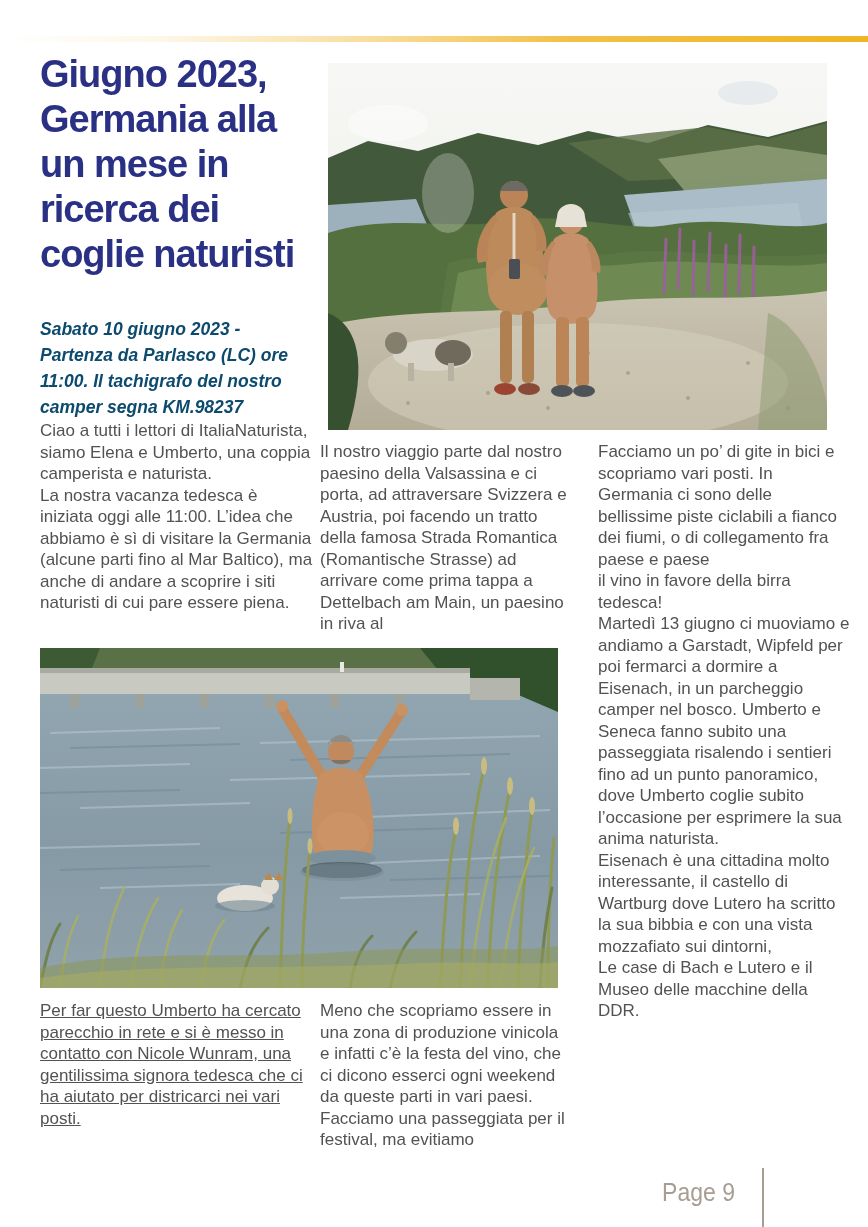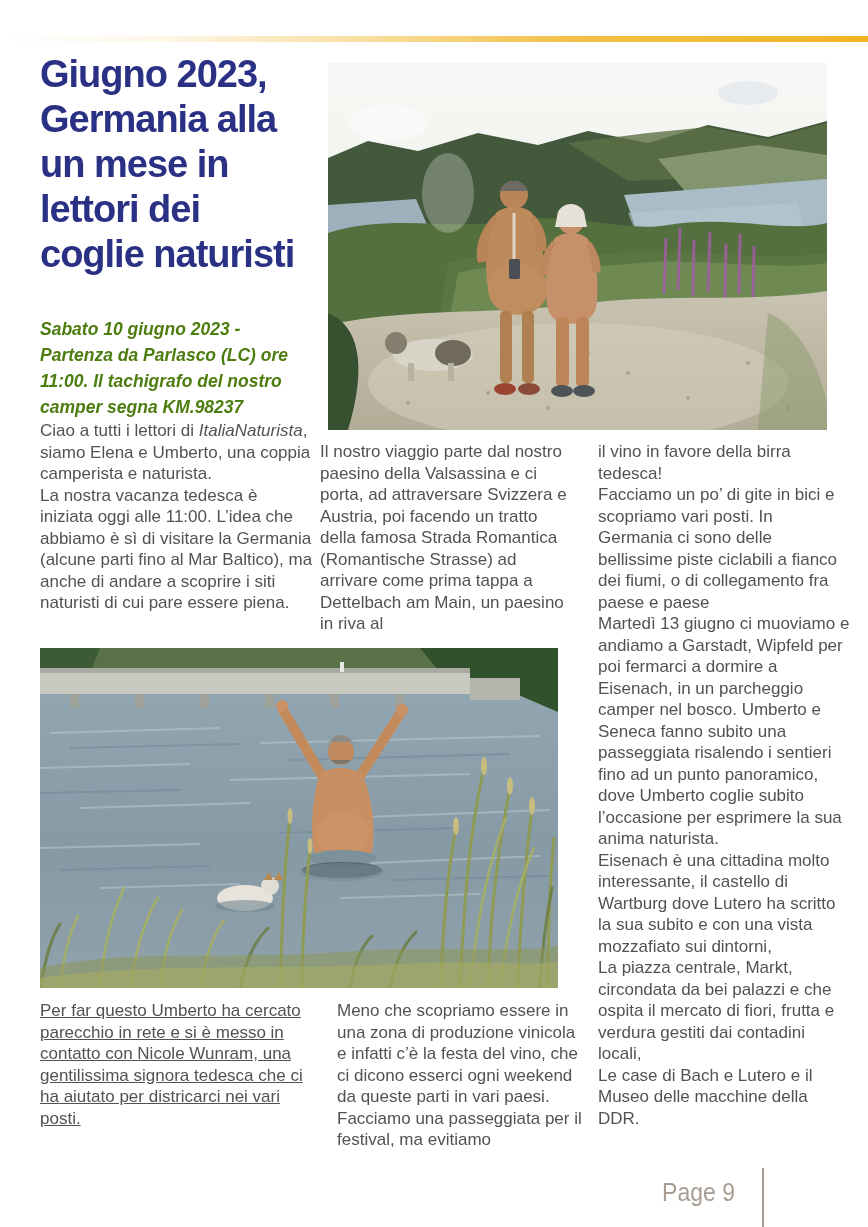--- a/index.html
+++ b/index.html
@@ -18,55 +18,55 @@
   }
   .title{
     position:absolute;left:40px;top:52px;width:280px;
     color:#2a3184;font-weight:bold;font-size:38px;line-height:45px;
     letter-spacing:-1px;
   }
   .title span{display:block;}
   .col{position:absolute;color:#515254;font-size:17px;line-height:21.5px;}
   .col p{margin:0;}
   .lead{
-    color:#4d7c0f;font-weight:bold;font-style:italic;
+    color:#0c4a6e;font-weight:bold;font-style:italic;
     font-size:17.5px;line-height:26px;margin:0 0 2px 0;
   }
   .col-left-intro{left:40px;top:316px;width:274px;}
   .col-mid-top{left:320px;top:441px;width:250px;}
   .col-right{left:598px;top:441px;width:252px;}
   .col-left-bottom{left:40px;top:1000px;width:276px;text-decoration:underline;}
-  .col-mid-bottom{left:320px;top:1000px;width:252px;margin-left:17px;}
+  .col-mid-bottom{left:320px;top:1000px;width:252px;}
   .photo{position:absolute;overflow:hidden;}
   .photo svg{display:block;}
   .photo-top{left:328px;top:63px;width:499px;height:367px;}
   .photo-bottom{left:40px;top:648px;width:518px;height:340px;}
   .footer-page{
     position:absolute;left:560px;top:1178px;width:175px;
     text-align:right;color:#a79d92;font-size:25px;line-height:28px;
     transform:scaleX(0.92);transform-origin:right center;
   }
   .footer-rule{
     position:absolute;left:762px;top:1168px;width:2px;height:59px;
     background:#a79d92;
   }
-  .it{font-style:italic;}
+  .it{}
 </style>
 </head>
 <body>
 
 <div class="page">
 
   <div class="gold-rule"></div>
 
   <div class="title">
     <span>Giugno 2023,</span>
     <span>Germania alla</span>
     <span>un mese in</span>
-    <span>lettori dei</span>
+    <span>ricerca dei</span>
     <span>coglie naturisti</span>
   </div>
 
   <div class="photo photo-top">
     <svg width="499" height="367" viewBox="0 0 499 367" role="img" aria-label="lakeside-trail-couple-with-dog-photo">
       <defs>
         <linearGradient id="sky" x1="0" y1="0" x2="0" y2="1">
           <stop offset="0" stop-color="#f7f8f5"></stop>
             <stop offset="1" stop-color="#e9ece6"></stop>
         </linearGradient>
@@ -159,25 +159,24 @@
     <p class="lead">Sabato 10 giugno 2023 - Partenza da Parlasco (LC) ore 11:00. Il tachigrafo del nostro camper segna KM.98237</p>
     <p><span>Ciao a tutti i lettori di </span><span class="it">ItaliaNaturista</span><span>, siamo Elena e Umberto, una coppia camperista e naturista.</span></p>
     <p>La nostra vacanza tedesca è iniziata oggi alle 11:00. L’idea che abbiamo è sì di visitare la Germania (alcune parti fino al Mar Baltico), ma anche di andare a scoprire i siti naturisti di cui pare essere piena.</p>
   </div>
 
   <div class="col col-mid-top">
     <p>Il nostro viaggio parte dal nostro paesino della Valsassina e ci porta, ad attraversare Svizzera e Austria, poi facendo un tratto della famosa Strada Romantica (Romantische Strasse) ad arrivare come prima tappa a Dettelbach am Main, un paesino in riva al</p>
   </div>
 
   <div class="col col-right">
+    <p>Facciamo un po’ di gite in bici e scopriamo vari posti. In Germania ci sono delle bellissime piste ciclabili a fianco dei fiumi, o di collegamento fra paese e paese</p>
     <p>il vino in favore della birra tedesca!</p>
-    <p>Facciamo un po’ di gite in bici e scopriamo vari posti. In Germania ci sono delle bellissime piste ciclabili a fianco dei fiumi, o di collegamento fra paese e paese</p>
     <p>Martedì 13 giugno ci muoviamo e andiamo a Garstadt, Wipfeld per poi fermarci a dormire a Eisenach, in un parcheggio camper nel bosco. Umberto e Seneca fanno subito una passeggiata risalendo i sentieri fino ad un punto panoramico, dove Umberto coglie subito l’occasione per esprimere la sua anima naturista.</p>
-    <p>Eisenach è una cittadina molto interessante, il castello di Wartburg dove Lutero ha scritto la sua subito e con una vista mozzafiato sui dintorni,</p>
-    <p>La piazza centrale, Markt, circondata da bei palazzi e che ospita il mercato di fiori, frutta e verdura gestiti dai contadini locali,</p>
+    <p>Eisenach è una cittadina molto interessante, il castello di Wartburg dove Lutero ha scritto la sua bibbia e con una vista mozzafiato sui dintorni,</p>
     <p>Le case di Bach e Lutero e il Museo delle macchine della DDR.</p>
   </div>
 
   <div class="photo photo-bottom">
     <svg width="518" height="340" viewBox="0 0 518 340" role="img" aria-label="man-bathing-in-lake-with-dog-photo">
       <defs>
         <linearGradient id="water" x1="0" y1="0" x2="0" y2="1">
           <stop offset="0" stop-color="#95a9b4"></stop>
             <stop offset="0.6" stop-color="#869aa6"></stop>
           <stop offset="1" stop-color="#90a2ab"></stop>

